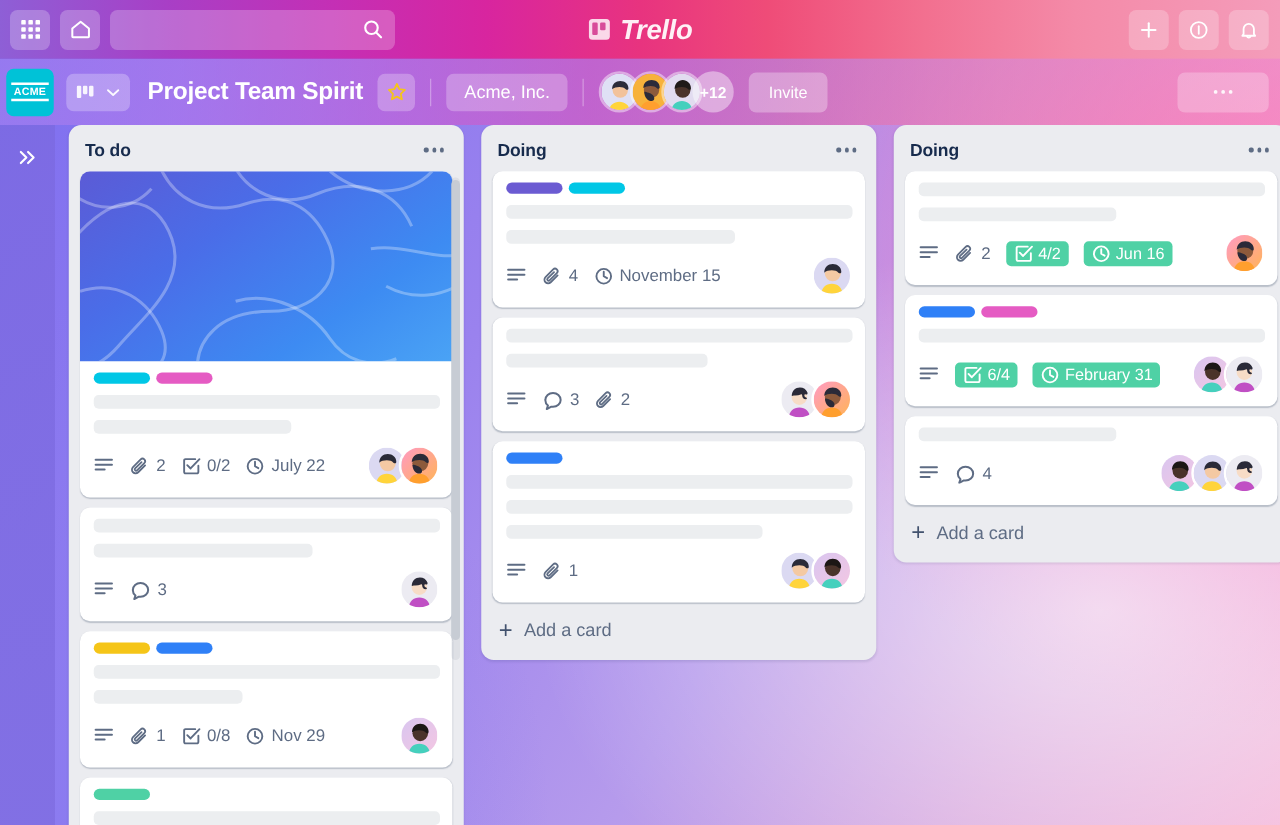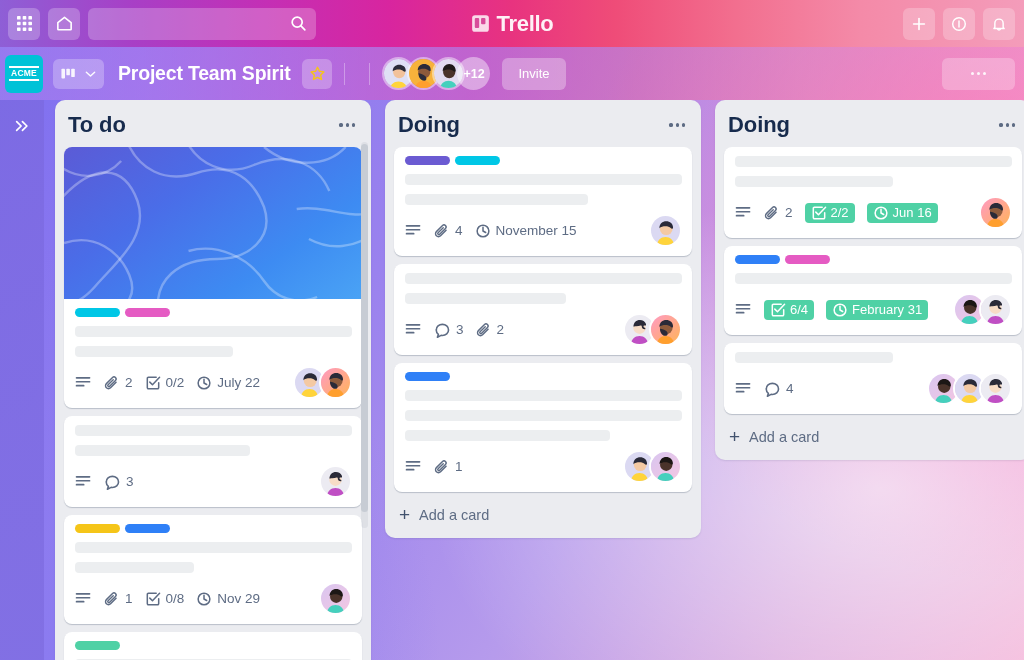--- a/index.html
+++ b/index.html
@@ -48,20 +48,21 @@
   #search-input {
     flex: 1; background: transparent; border: 0; outline: 0;
     color: #fff; font-size: 12.5px; font-family: "Liberation Sans", sans-serif;
   }
   #search-input::placeholder { color: rgba(255,255,255,0.72); }
   #brand {
     position: absolute; left: 0; right: 0; margin: 0 auto;
     width: 190px;
     display: flex; align-items: center; justify-content: center; gap: 7px;
     pointer-events: none;
+    font-style: italic;
   }
   #brand-text {
     color: rgba(255,255,255,0.93); font-size: 22px; font-weight: bold;
     letter-spacing: -0.3px;
   }
   #nav-right {
     margin-left: auto; display: flex; align-items: center; gap: 8px;
     margin-right: 9px;
   }
   #nav-right .nav-btn { width: 32px; height: 32px; }
@@ -154,21 +155,21 @@
     background: #ebecf0;
     border-radius: 10px;
     padding: 9px 0 0 0;
     position: relative;
     box-shadow: 0 1px 2px rgba(9,30,66,0.10);
   }
   .list-head {
     display: flex; align-items: center; justify-content: space-between;
     padding: 3px 13px 9px 13px;
   }
-  .list-title { font-size: 22px; font-weight: bold; color: #172b4d; letter-spacing: -0.1px; }
+  .list-title { font-size: 14px; font-weight: bold; color: #172b4d; letter-spacing: -0.1px; }
   .list-menu { color: #5e6c84; padding: 2px 3px; border-radius: 4px; }
   .cards { padding: 0 9px; display: flex; flex-direction: column; gap: 8px; }
 
   .card {
     background: #fff; border-radius: 8px;
     box-shadow: 0 1px 1px rgba(9,30,66,0.22);
     overflow: hidden;
     padding: 0;
   }
   .card-body { padding: 9px 10px 9px 11px; }
@@ -318,20 +319,23 @@
   <div id="board-title">Project Team Spirit</div>
 
   <div class="bh-btn" id="star-btn">
     <svg width="17" height="17" viewBox="0 0 20 20" fill="none" stroke="#f5c518" stroke-width="1.7" stroke-linejoin="round">
       <polygon points="10,2.6 12.3,7.4 17.5,8.1 13.7,11.8 14.7,17 10,14.5 5.3,17 6.3,11.8 2.5,8.1 7.7,7.4"></polygon>
     </svg>
   </div>
 
   <div id="divider1"></div>
 
+  <div class="bh-btn" id="workspace-btn">
+    <span>Acme, Inc.</span>
+  </div>
 
   <div id="divider2"></div>
 
   <div id="members">
     <div class="av">
       <svg viewBox="0 0 40 40" width="100%" height="100%">
         <rect width="40" height="40" fill="#dfe0f5"></rect>
         <path d="M20 31c-6 0-11 4-11 9h22c0-5-5-9-11-9z" fill="#ffd43b"></path>
         <circle cx="21" cy="18" r="8.5" fill="#f2c29b"></circle>
         <path d="M12 17c0-6 4-9 9-9s9 3 9 8c0 2-2 2-3 1-1.5-1.6-4-2.4-7-2.4-3 0-6 .8-8 2.4z" fill="#2b2b3a"></path>
@@ -801,21 +805,21 @@
                 </span>
                 <span>2</span>
               </span>
               <span class="badge green">
                 <span style="color: rgb(255, 255, 255); display: flex;">
                   <svg width="16" height="16" viewBox="0 0 18 18" fill="none" stroke="currentColor" stroke-width="1.7" stroke-linecap="round" stroke-linejoin="round">
                     <path d="M15.4 8.6 v5.6 a1.2 1.2 0 0 1-1.2 1.2 H3.8 a1.2 1.2 0 0 1-1.2-1.2 V3.8 a1.2 1.2 0 0 1 1.2-1.2 H12.6"></path>
                     <polyline points="5.4,8 8.4,11 16.4,2.6"></polyline>
                   </svg>
                 </span>
-                <span>2/2</span>
+                <span>4/2</span>
               </span>
               <span class="badge green">
                 <span style="color: rgb(255, 255, 255); display: flex;">
                   <svg width="16" height="16" viewBox="0 0 18 18" fill="none" stroke="currentColor" stroke-width="1.7" stroke-linecap="round" stroke-linejoin="round">
                     <circle cx="9" cy="9" r="6.6"></circle>
                     <polyline points="9,4.9 9,9 12,10.7"></polyline>
                   </svg>
                 </span>
                 <span>Jun 16</span>
               </span>

